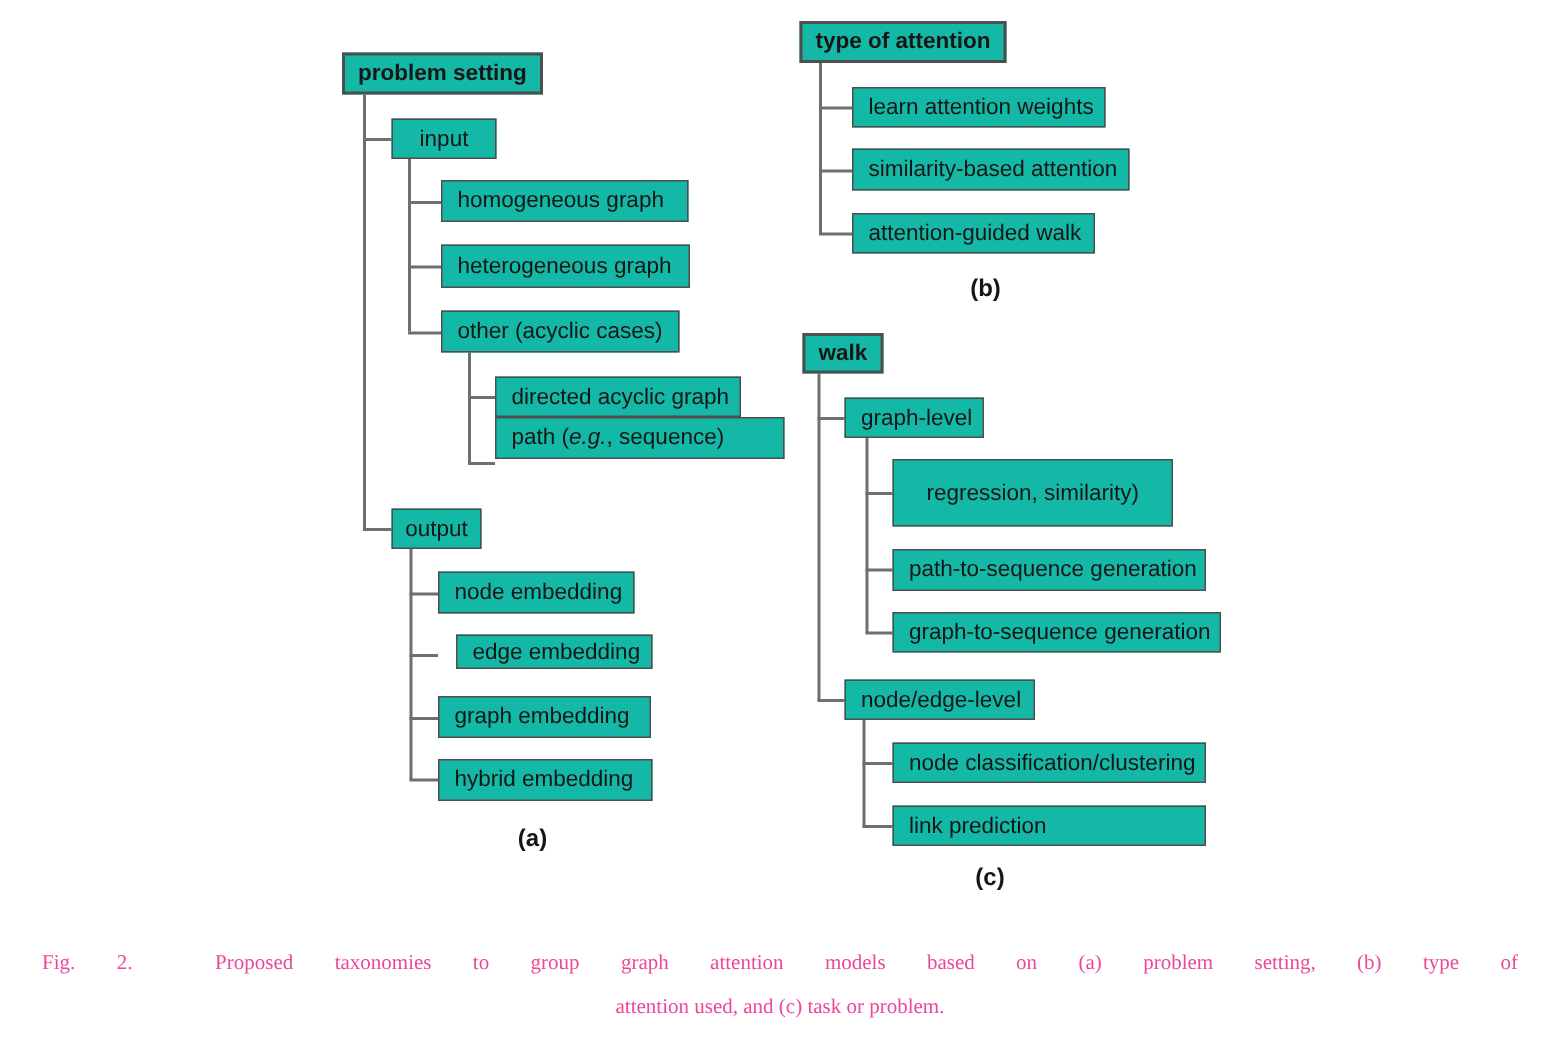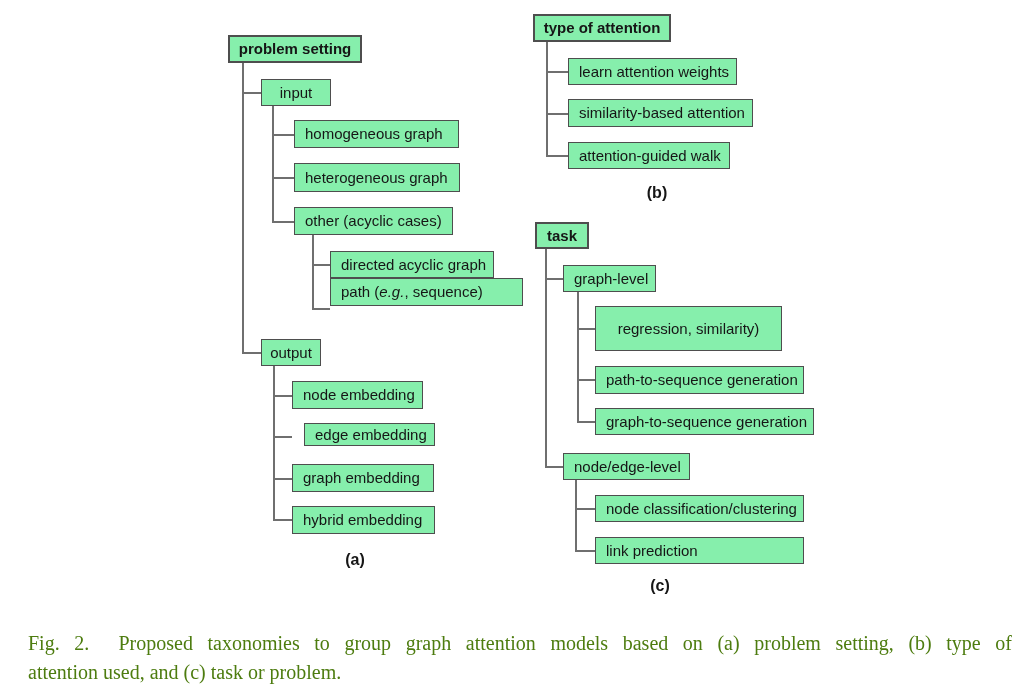--- a/index.html
+++ b/index.html
@@ -9,21 +9,21 @@
     height: 696px;
     background: #ffffff;
     overflow: hidden;
     font-family: "Liberation Sans", "DejaVu Sans", sans-serif;
     color: #161616;
   }
   
   .node {
     position: absolute;
     box-sizing: border-box;
-    background: #86efac;
+    background: #14b8a6;
     border: 1.5px solid #4e4e4e;
     display: flex;
     align-items: center;
     font-size: 15px;
     line-height: 16px;
     white-space: nowrap;
     color: #161616;
   }
   .node.root { border-width: 2px; font-weight: bold; }
   .node.center { justify-content: center; }
@@ -48,26 +48,26 @@
   .vl, .hl { position: absolute; background: #6f6f6f; }
   .vl { width: 1.5px; }
   .hl { height: 1.5px; }
   
   .caption {
     position: absolute;
     left: 28px;
     top: 629px;
     width: 984px;
     font-family: "Liberation Serif", "DejaVu Serif", serif;
-    font-size: 20px;
+    font-size: 14px;
     line-height: 28.5px;
-    color: #4d7c0f;
+    color: #ec4899;
   }
   .caption .l1 { text-align: justify; text-align-last: justify; }
-  .caption .l2 { text-align: left; }
+  .caption .l2 { text-align: center; }
 </style>
 </head>
 <body>
 
 <div class="page">
 
   <div>
 
     <div class="vl" style="left:242px;top:63px;height:290px"></div>
     <div class="hl" style="left:242px;top:92px;width:19px"></div>
@@ -124,21 +124,21 @@
     <div class="hl" style="left:545px;top:278px;width:18px"></div>
     <div class="hl" style="left:545px;top:466px;width:18px"></div>
     <div class="vl" style="left:577px;top:292px;height:130px"></div>
     <div class="hl" style="left:577px;top:328px;width:18px"></div>
     <div class="hl" style="left:577px;top:379px;width:18px"></div>
     <div class="hl" style="left:577px;top:421px;width:18px"></div>
     <div class="vl" style="left:575px;top:480px;height:71px"></div>
     <div class="hl" style="left:575px;top:508px;width:20px"></div>
     <div class="hl" style="left:575px;top:550px;width:20px"></div>
 
-    <div class="node root center" style="left:535px;top:222px;width:54px;height:27px">task</div>
+    <div class="node root center" style="left:535px;top:222px;width:54px;height:27px">walk</div>
     <div class="node left" style="left:563px;top:265px;width:93px;height:27px">graph-level</div>
     <div class="node twoline" style="left:595px;top:306px;width:187px;height:45px">
       <span>regression, similarity)</span>
     </div>
     <div class="node left" style="left:595px;top:366px;width:209px;height:28px">path-to-sequence generation</div>
     <div class="node left" style="left:595px;top:408px;width:219px;height:27px">graph-to-sequence generation</div>
     <div class="node left" style="left:563px;top:453px;width:127px;height:27px">node/edge-level</div>
     <div class="node left" style="left:595px;top:495px;width:209px;height:27px">node classification/clustering</div>
     <div class="node left" style="left:595px;top:537px;width:209px;height:27px">link prediction</div>
     <div class="tag" style="left:635px;top:577px">(c)</div>

